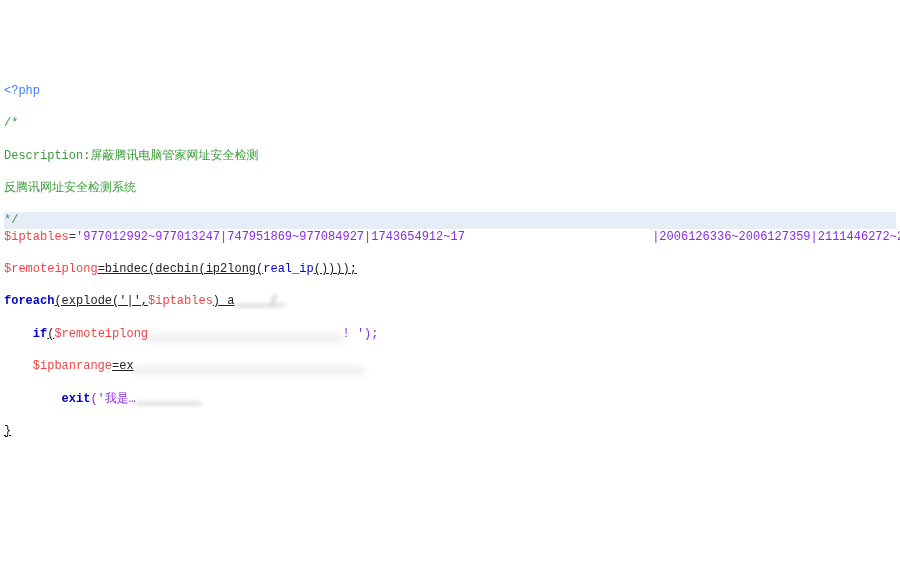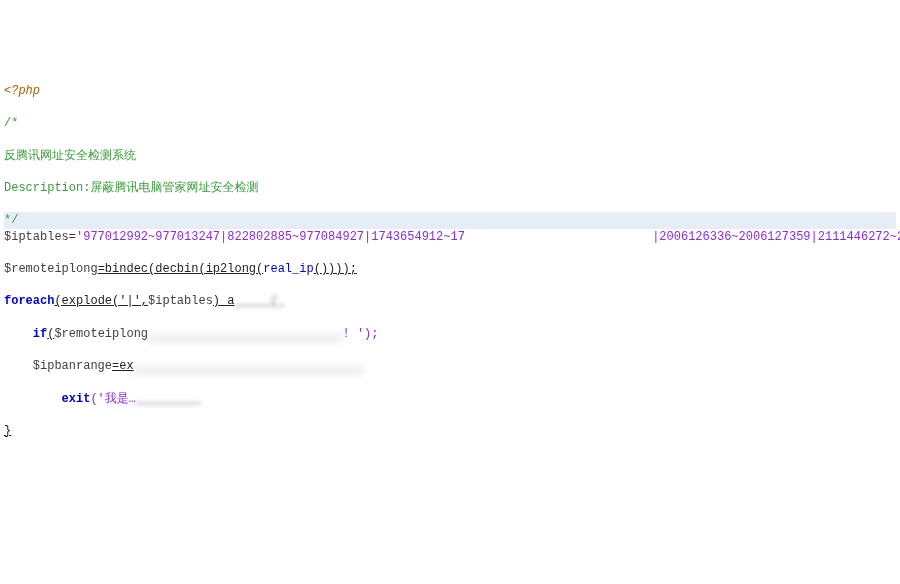--- a/index.html
+++ b/index.html
@@ -8,44 +8,44 @@
       font-size: 12px;
       background: #fff;
       white-space: pre;
       line-height: 1.35;
       padding: 2px 4px;
       width: 900px;
       overflow: hidden;
       position: relative;
     }
     .line { display: block; min-height: 16px; }
-    .tag-open { color: #a16207; font-style: italic; }
+    .tag-open { color: #3b82f6; }
     .comment { color: #3a9d3a; }
     .keyword { color: #0000cd; font-weight: bold; }
     .func { color: #0000cd; text-align: right; }
-    .var { color: #404040; text-align: right; }
+    .var { color: #ef4444; text-align: right; }
     .string { color: #8a2be2; }
     .op { color: #333; }
     .plain { color: #222; text-decoration: underline; }
     .highlight { background: #e6edf7; display: inline-block; width: 100%; }
     .blur { filter: blur(4px); opacity: 0.7; }
     .blur-light { filter: blur(2px); opacity: 0.6; }
   </style>
 </head>
 <body>
 
 
 
 <div>
 <span class="line"><span class="tag-open">&lt;?php</span></span>
 <span class="line"><span class="comment">/*</span></span>
+<span class="line"><span class="comment">Description:</span><span class="comment">屏蔽腾讯电脑管家网址安全检测</span></span>
 <span class="line"><span class="comment">反腾讯网址安全检测系统</span></span>
-<span class="line"><span class="comment">Description:</span><span class="comment">屏蔽腾讯电脑管家网址安全检测</span></span>
 <span class="line highlight"><span class="comment">*/</span></span>
-<span class="line"><span class="var">$iptables</span><span class="op">=</span><span class="string">'977012992~977013247|822802885~977084927|1743654912~17</span><span class="blur string">                          </span><span class="string">|2006126336~2006127359|2111446272~21114465</span></span>
+<span class="line"><span class="var">$iptables</span><span class="op">=</span><span class="string">'977012992~977013247|747951869~977084927|1743654912~17</span><span class="blur string">                          </span><span class="string">|2006126336~2006127359|2111446272~21114465</span></span>
 <span class="line"><span class="var">$remoteiplong</span><span class="plain">=bindec(decbin(ip2long(</span><span class="func">real_ip</span><span class="plain">())));</span></span>
 <span class="line"><span class="keyword">foreach</span><span class="plain">(explode('|',</span><span class="var">$iptables</span><span class="plain">) a</span><span class="blur-light plain">     { </span></span>
 <span class="line">    <span class="keyword">if</span><span class="plain">(</span><span class="var">$remoteiplong</span><span class="blur plain">                           </span><span class="string">! ');</span></span>
 <span class="line">    <span class="var">$ipbanrange</span><span class="plain">=ex</span><span class="blur plain">                                </span></span>
 <span class="line">        <span class="keyword">exit</span><span class="string">('我是…</span><span class="blur-light plain">         </span></span>
 <span class="line"><span class="plain">}</span></span>
 
 
 
 

